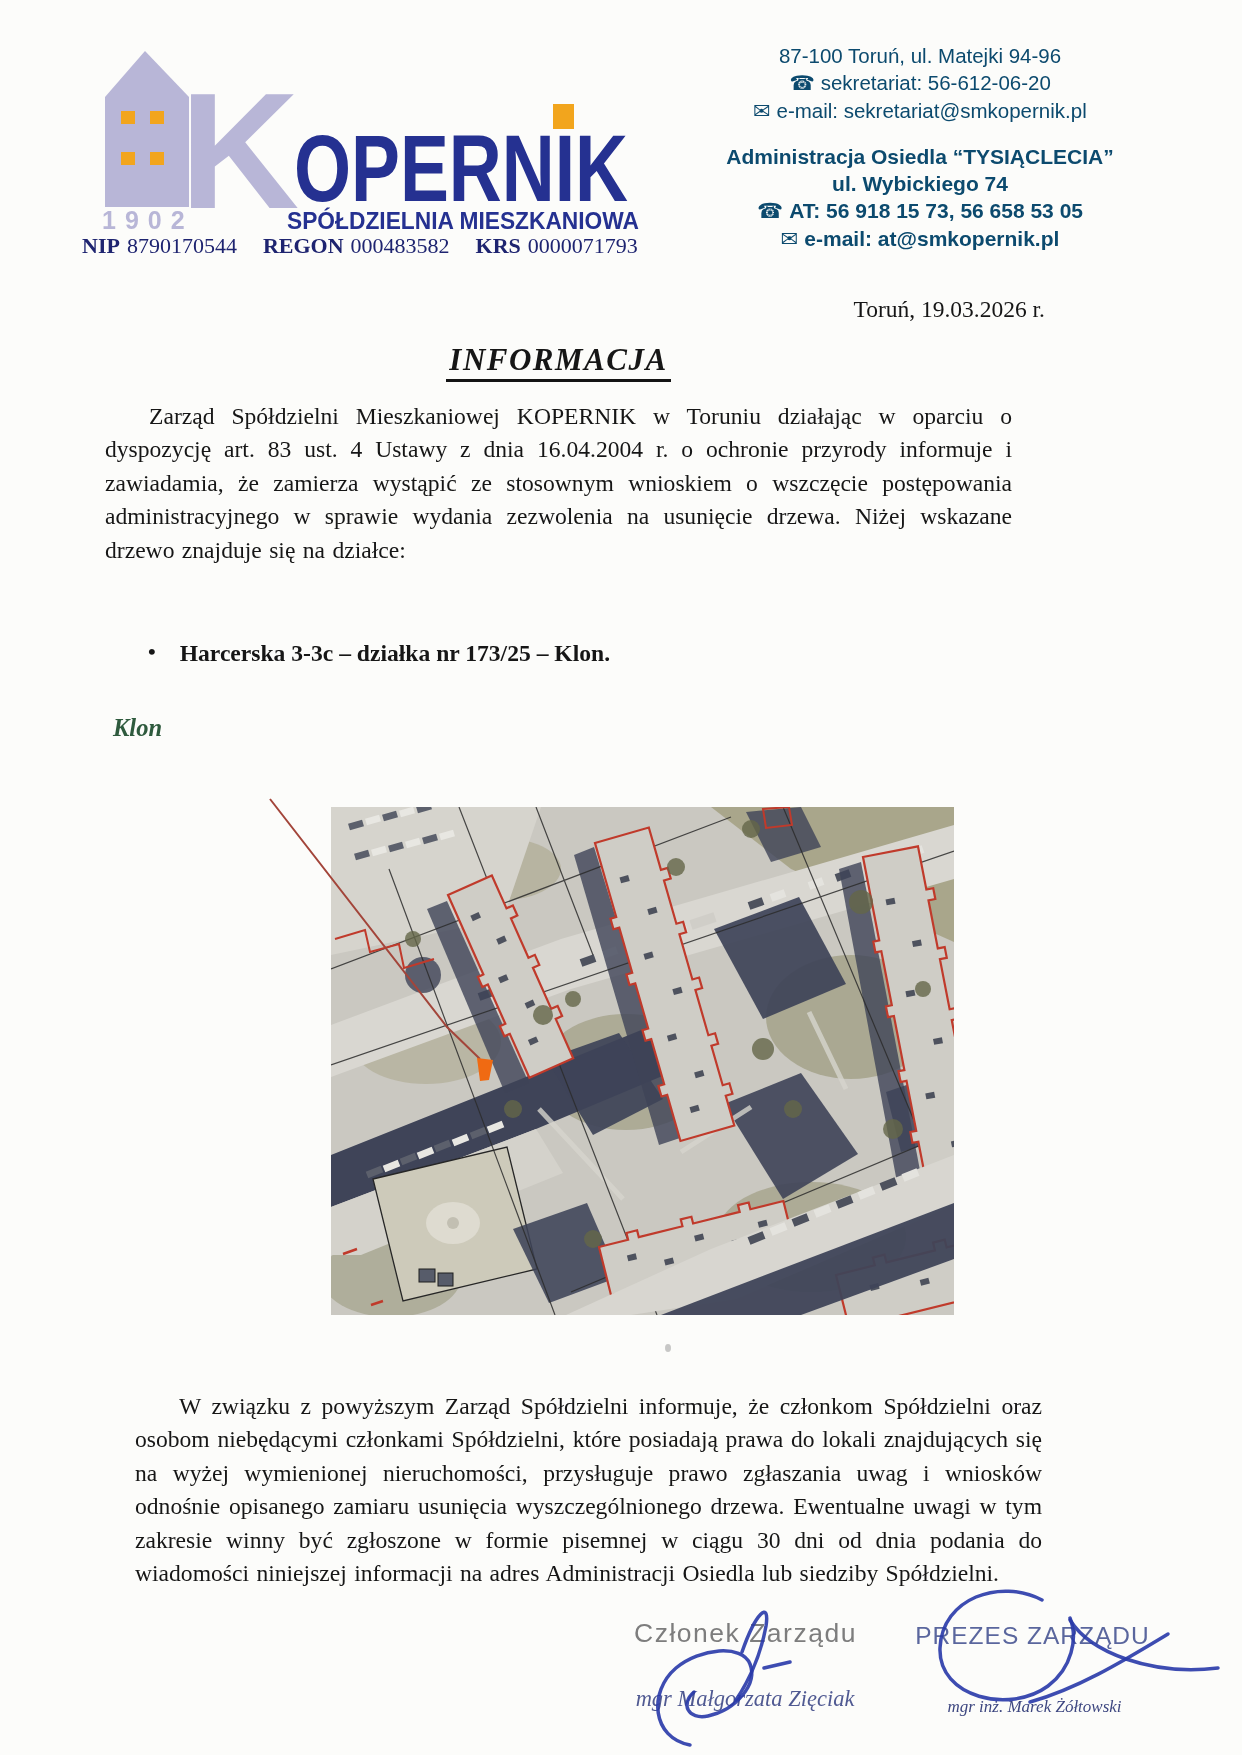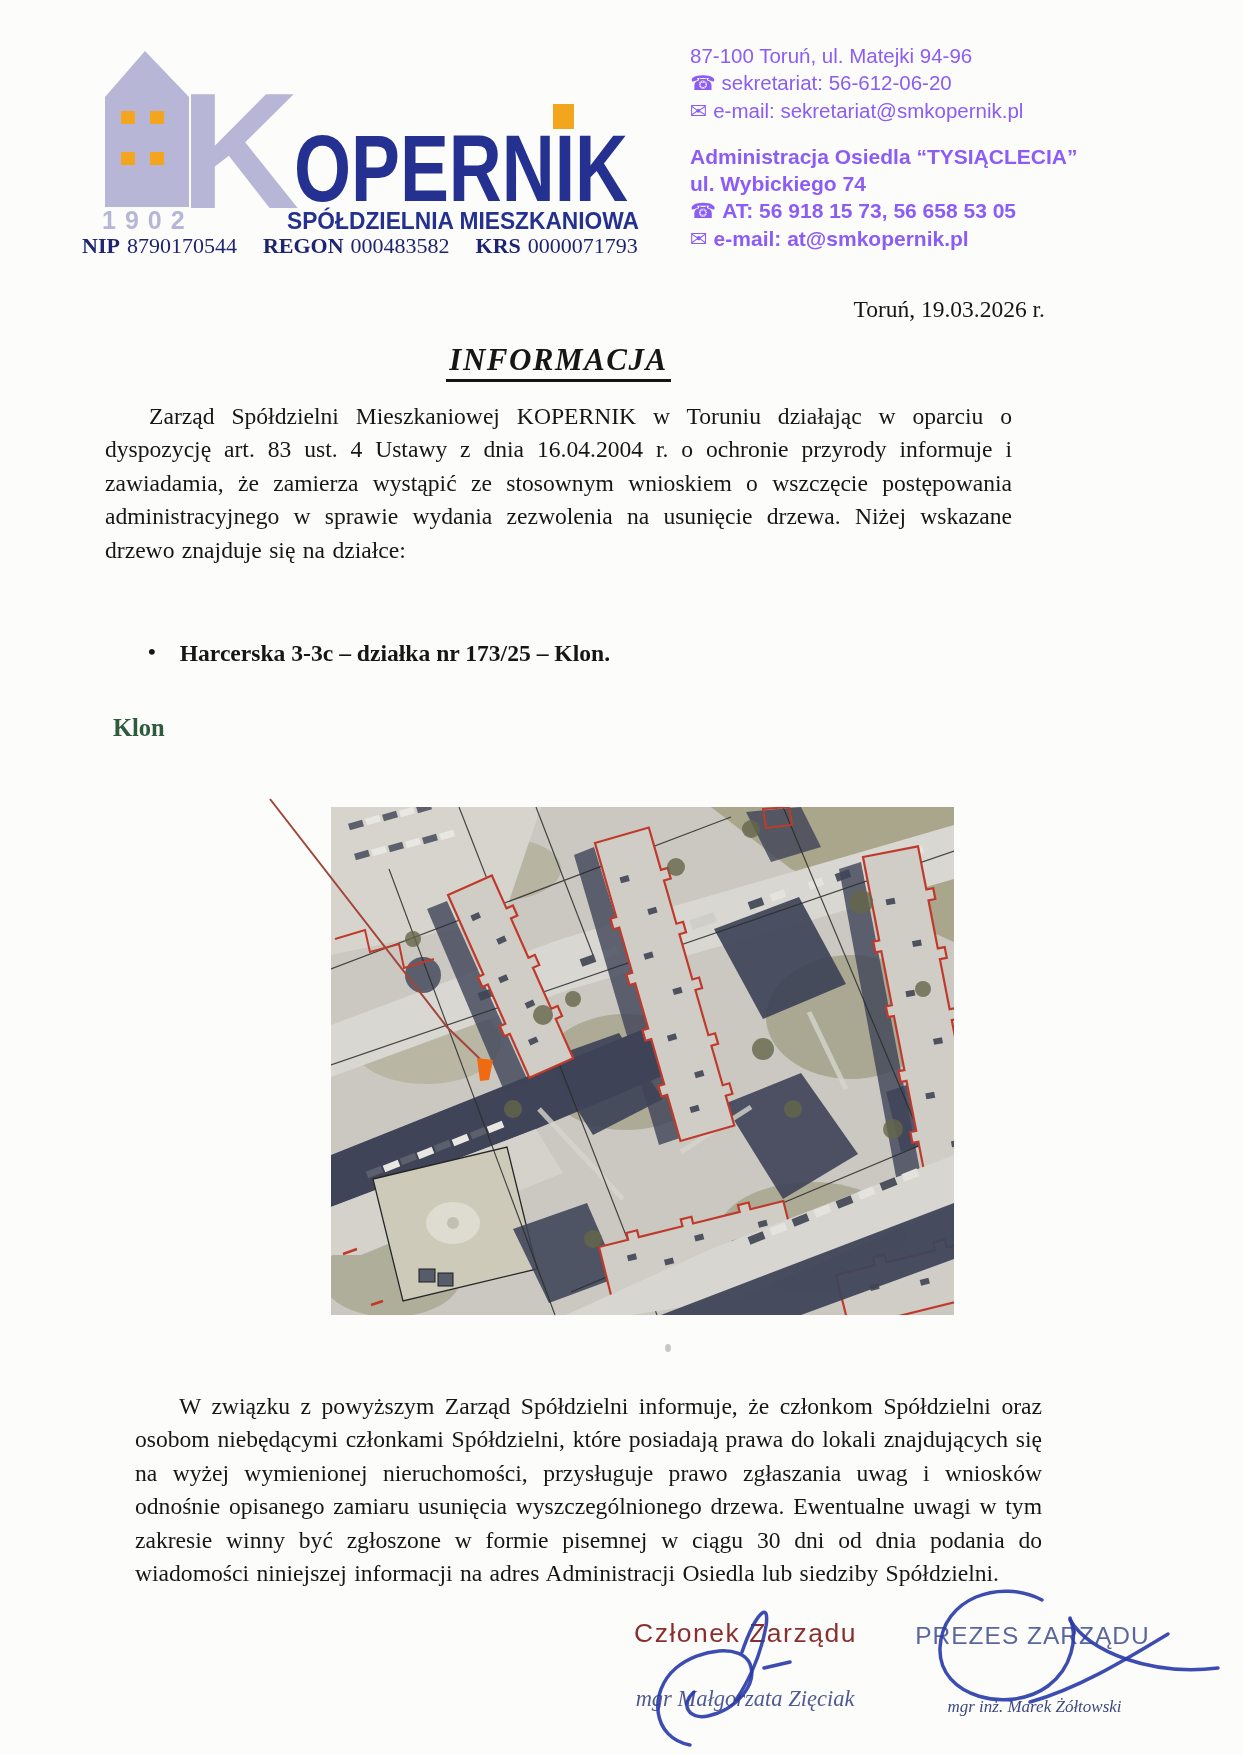--- a/index.html
+++ b/index.html
@@ -1,43 +1,43 @@
 <!DOCTYPE html>
 <html><head>
 <meta charset="utf-8">
 <style>
   html,body{margin:0;padding:0;background:#e8e8e8;}
   .page{position:relative;width:1242px;height:1755px;background:#fcfcfa;overflow:hidden;
         font-family:"Liberation Serif", serif;color:#161616;}
   .abs{position:absolute;}
   
-  .contact{left:690px;top:42px;width:460px;text-align:left;
-           font-family:"Liberation Sans", sans-serif;font-size:20.5px;line-height:27px;color:#8b5cf6;}
+  .contact{left:690px;top:42px;width:460px;text-align:center;
+           font-family:"Liberation Sans", sans-serif;font-size:20.5px;line-height:27px;color:#0c4a6e;}
   .contact .bold-block{margin-top:18px;font-weight:bold;font-size:21px;}
   .contact .glyph{margin-right:6px;font-family:"DejaVu Sans", sans-serif;}
   
   .date-line{top:296px;right:197px;font-size:23.5px;}
   
   .title-row{left:105px;top:342px;width:907px;text-align:center;}
   .title-row span{display:inline-block;font-size:31px;font-weight:bold;font-style:italic;
                   letter-spacing:1.5px;border-bottom:3.5px solid #141414;padding:0 3px 1px 3px;}
   
   .para{left:105px;width:907px;font-size:23.6px;line-height:33.4px;text-align:justify;
         text-indent:44px;word-spacing:1.5px;}
   #para1{top:400px;}
   #para2{top:1390px;margin-left:30px;}
   .bullet-row{left:148px;top:640px;font-size:23.6px;font-weight:bold;}
   .bullet-row .dot{display:inline-block;font-size:22px;transform:translateY(-2px);}
   .bullet-row .bullet-text{margin-left:24px;}
-  .tree-label{left:113px;top:714px;font-size:24.5px;font-weight:bold;color:#2e5a3d;}
+  .tree-label{left:113px;top:714px;font-size:24.5px;font-weight:bold;color:#2e5a3d;font-style:italic;}
   
   .map-wrap{left:331px;top:807px;width:623px;height:508px;overflow:hidden;}
   
   .stamp{font-family:"Liberation Sans", sans-serif;text-align:center;opacity:.92;}
-  #stamp-left{left:628px;top:1618px;width:235px;font-size:26.5px;color:#7f1d1d;letter-spacing:1.5px;}
+  #stamp-left{left:628px;top:1618px;width:235px;font-size:26.5px;color:#737373;letter-spacing:1.5px;}
   #stamp-right{left:915px;top:1622px;width:235px;font-size:24.5px;color:#4d5a96;letter-spacing:1px;}
   .stamp-name{font-style:italic;text-align:center;opacity:.95;}
   #name-left{left:610px;top:1686px;width:270px;font-size:22.5px;color:#47528d;}
   #name-right{left:912px;top:1697px;width:245px;font-size:17px;color:#333d7a;}
   .overlay{left:0;top:0;pointer-events:none;z-index:6;}
 </style>
 </head>
 <body>
 
 <div class="page">

